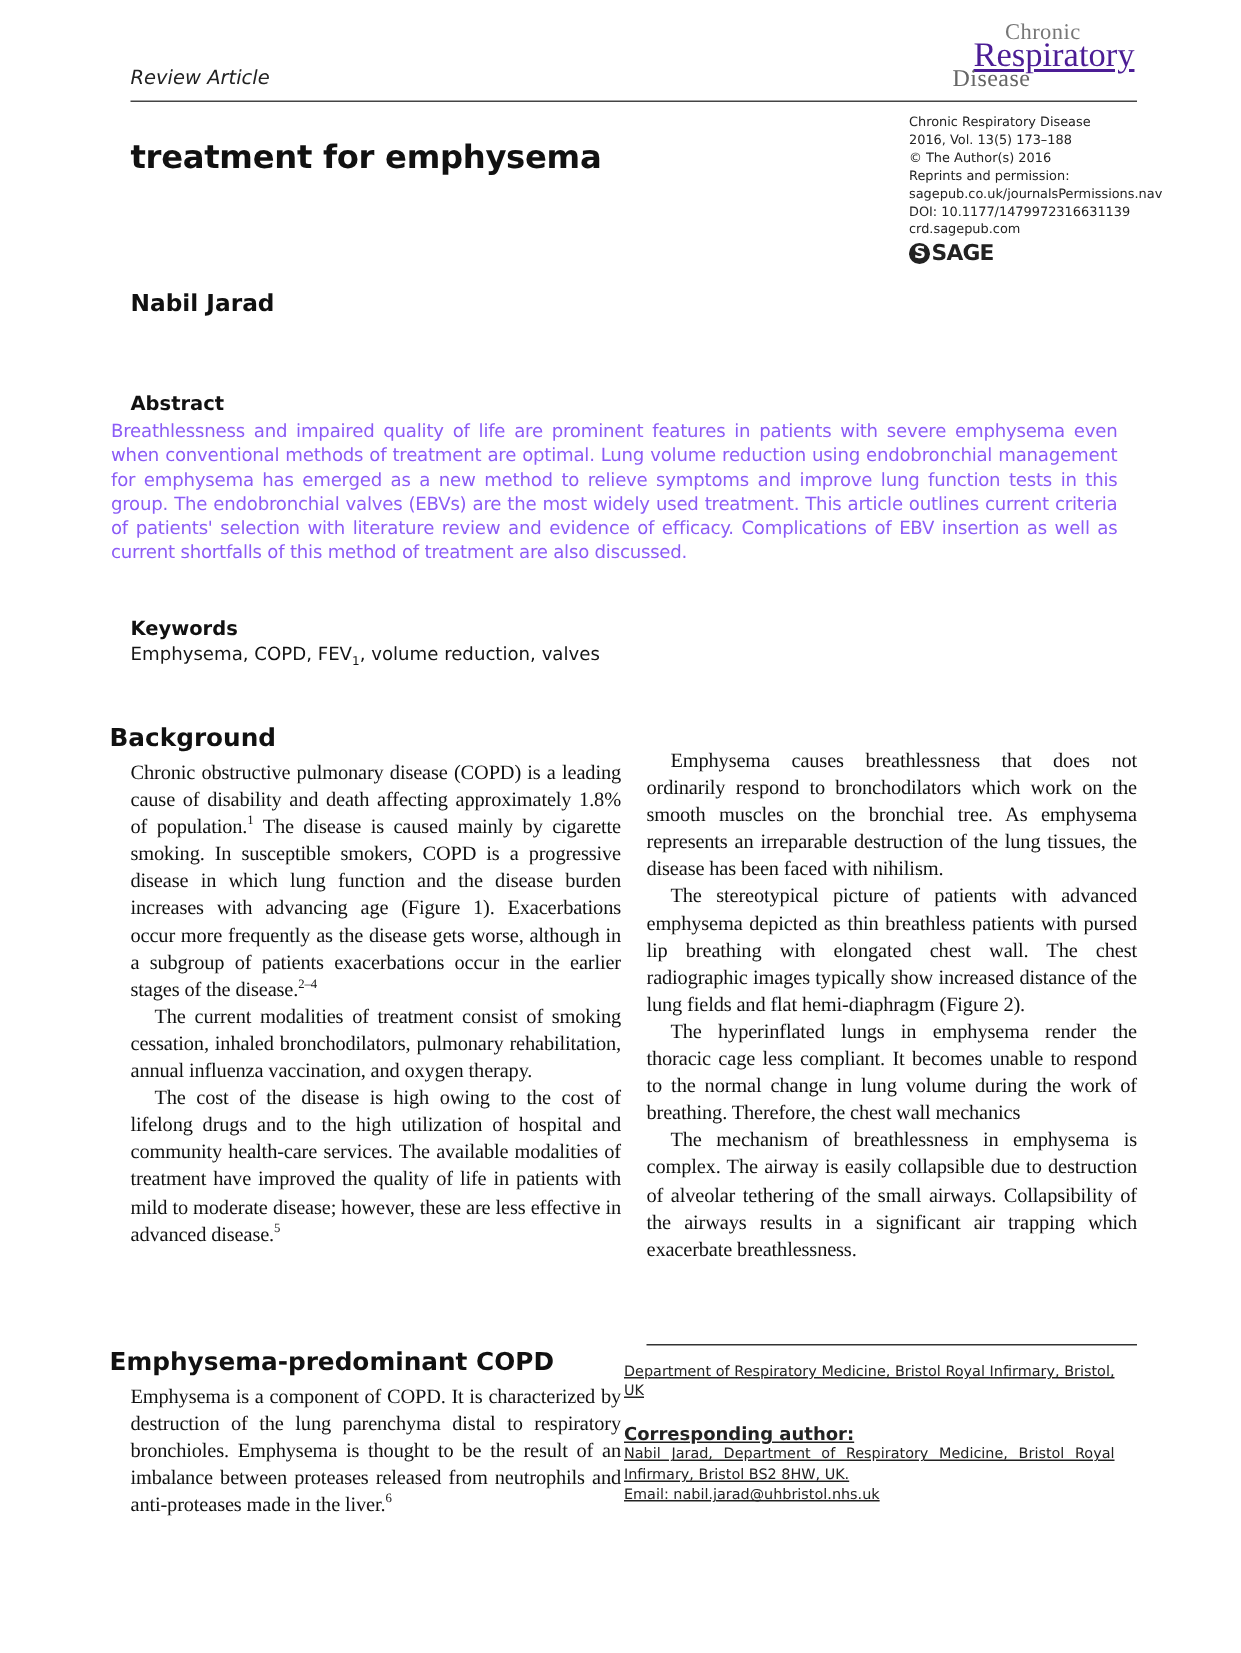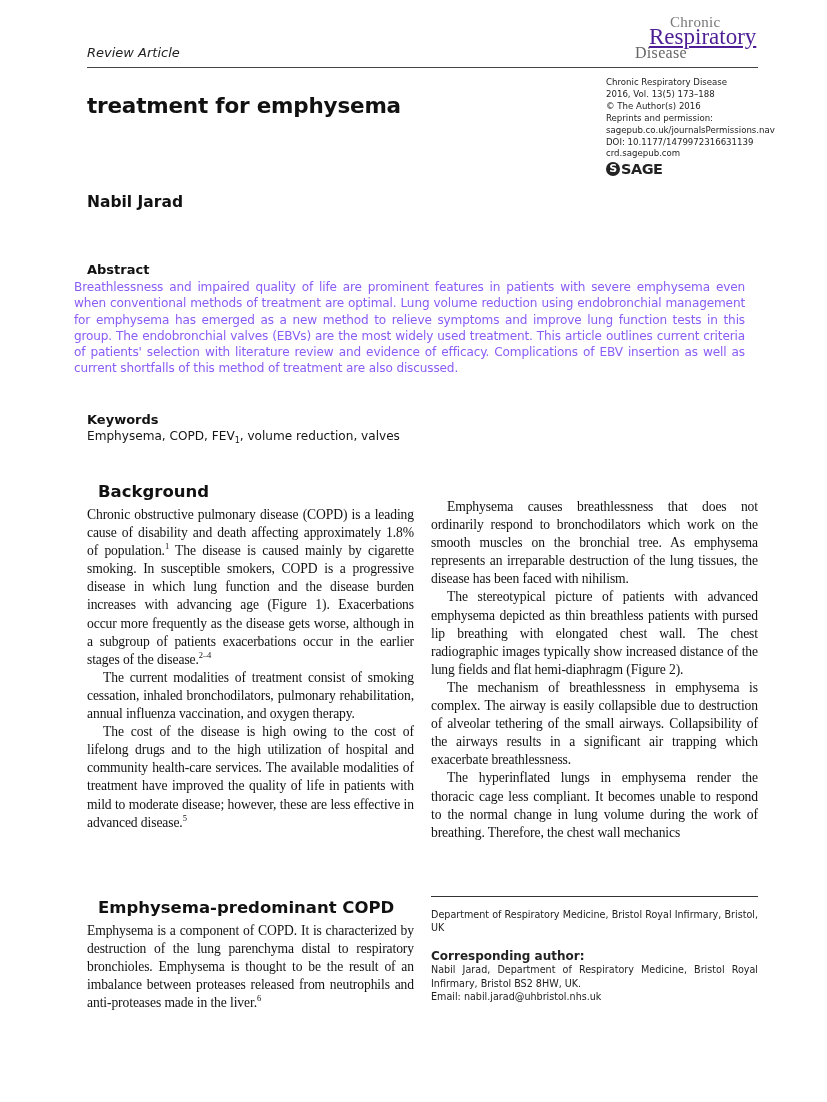--- a/index.html
+++ b/index.html
@@ -23,28 +23,28 @@
   .title { position: absolute; left: 87px; top: 92px; font-size: 21.5px; line-height: 28px; font-weight: bold; color: #111; width: 500px; letter-spacing: -0.2px; }
   .author { position: absolute; left: 87px; top: 193px; font-size: 15.5px; font-weight: bold; color: #111; }
 
   .abstract-h { position: absolute; left: 87px; top: 262px; font-size: 13px; font-weight: bold; }
   .abstract { position: absolute; left: 74px; top: 279px; width: 671px; font-size: 12.1px; line-height: 16.3px; text-align: justify; color: #8b5cf6; letter-spacing: -0.15px; }
 
   .kw-h { position: absolute; left: 87px; top: 412px; font-size: 13px; font-weight: bold; }
   .kw { position: absolute; left: 87px; top: 429px; font-size: 12.1px; color: #151515; }
   .kw sub { font-size: 8px; }
 
-  .sec-h { position: absolute; left: 98px; font-size: 16.5px; font-weight: bold; color: #111; }
+  .sec-h { position: absolute; left: 73px; font-size: 16.5px; font-weight: bold; color: #111; }
   .col { position: absolute; width: 327px; font-size: 13.6px; line-height: 18.1px; text-align: justify; color: #111; letter-spacing: -0.1px; }
   .col p { margin: 0; text-indent: 0; }
   .col p.ind { text-indent: 16px; }
   .col sup { font-size: 8.5px; line-height: 0; }
 
   .fn-rule { position: absolute; left: 431px; top: 896px; width: 327px; height: 0; border-top: 1px solid #333; }
-  .fn { position: absolute; left: 431px; width: 327px; font-size: 9.6px; line-height: 13.4px; color: #222; text-align: justify; }
+  .fn { position: absolute; left: 416px; width: 327px; font-size: 9.6px; line-height: 13.4px; color: #222; text-align: justify; text-decoration: underline; }
   .fn-h { font-weight: bold; font-size: 12px; }
 </style>
 </head>
 <body>
 
 <div class="review-label sans">Review Article</div>
 <div class="header-rule"></div>
 
 <div class="journal-logo">
   <span class="l1">Chronic</span>
@@ -87,22 +87,22 @@
 </div>
 
 <div class="sec-h sans" style="top:898px;">Emphysema-predominant COPD</div>
 <div class="col serif" style="left:87px; top:922px;">
   <p><span>Emphysema is a component of COPD. It is characterized by destruction of the lung parenchyma distal to respiratory bronchioles. Emphysema is thought to be the result of an imbalance between proteases released from neutrophils and anti-proteases made in the liver.</span><sup>6</sup></p>
 </div>
 
 <div class="col serif" style="left:431px; top:482px;margin-top:16px;">
   <p class="ind">Emphysema causes breathlessness that does not ordinarily respond to bronchodilators which work on the smooth muscles on the bronchial tree. As emphysema represents an irreparable destruction of the lung tissues, the disease has been faced with nihilism.</p>
   <p class="ind">The stereotypical picture of patients with advanced emphysema depicted as thin breathless patients with pursed lip breathing with elongated chest wall. The chest radiographic images typically show increased distance of the lung fields and flat hemi-diaphragm (Figure 2).</p>
+  <p class="ind">The hyperinflated lungs in emphysema render the thoracic cage less compliant. It becomes unable to respond to the normal change in lung volume during the work of breathing. Therefore, the chest wall mechanics</p>
   <p class="ind">The mechanism of breathlessness in emphysema is complex. The airway is easily collapsible due to destruction of alveolar tethering of the small airways. Collapsibility of the airways results in a significant air trapping which exacerbate breathlessness.</p>
-  <p class="ind">The hyperinflated lungs in emphysema render the thoracic cage less compliant. It becomes unable to respond to the normal change in lung volume during the work of breathing. Therefore, the chest wall mechanics</p>
 </div>
 
 <div class="fn-rule"></div>
 <div class="fn sans" style="top:908px;">Department of Respiratory Medicine, Bristol Royal Infirmary, Bristol, UK</div>
 <div class="fn sans" style="top:950px;">
   <div class="fn-h">Corresponding author:</div>
   <div>Nabil Jarad, Department of Respiratory Medicine, Bristol Royal Infirmary, Bristol BS2 8HW, UK.</div>
   <div>Email: nabil.jarad@uhbristol.nhs.uk</div>
 </div>
 

